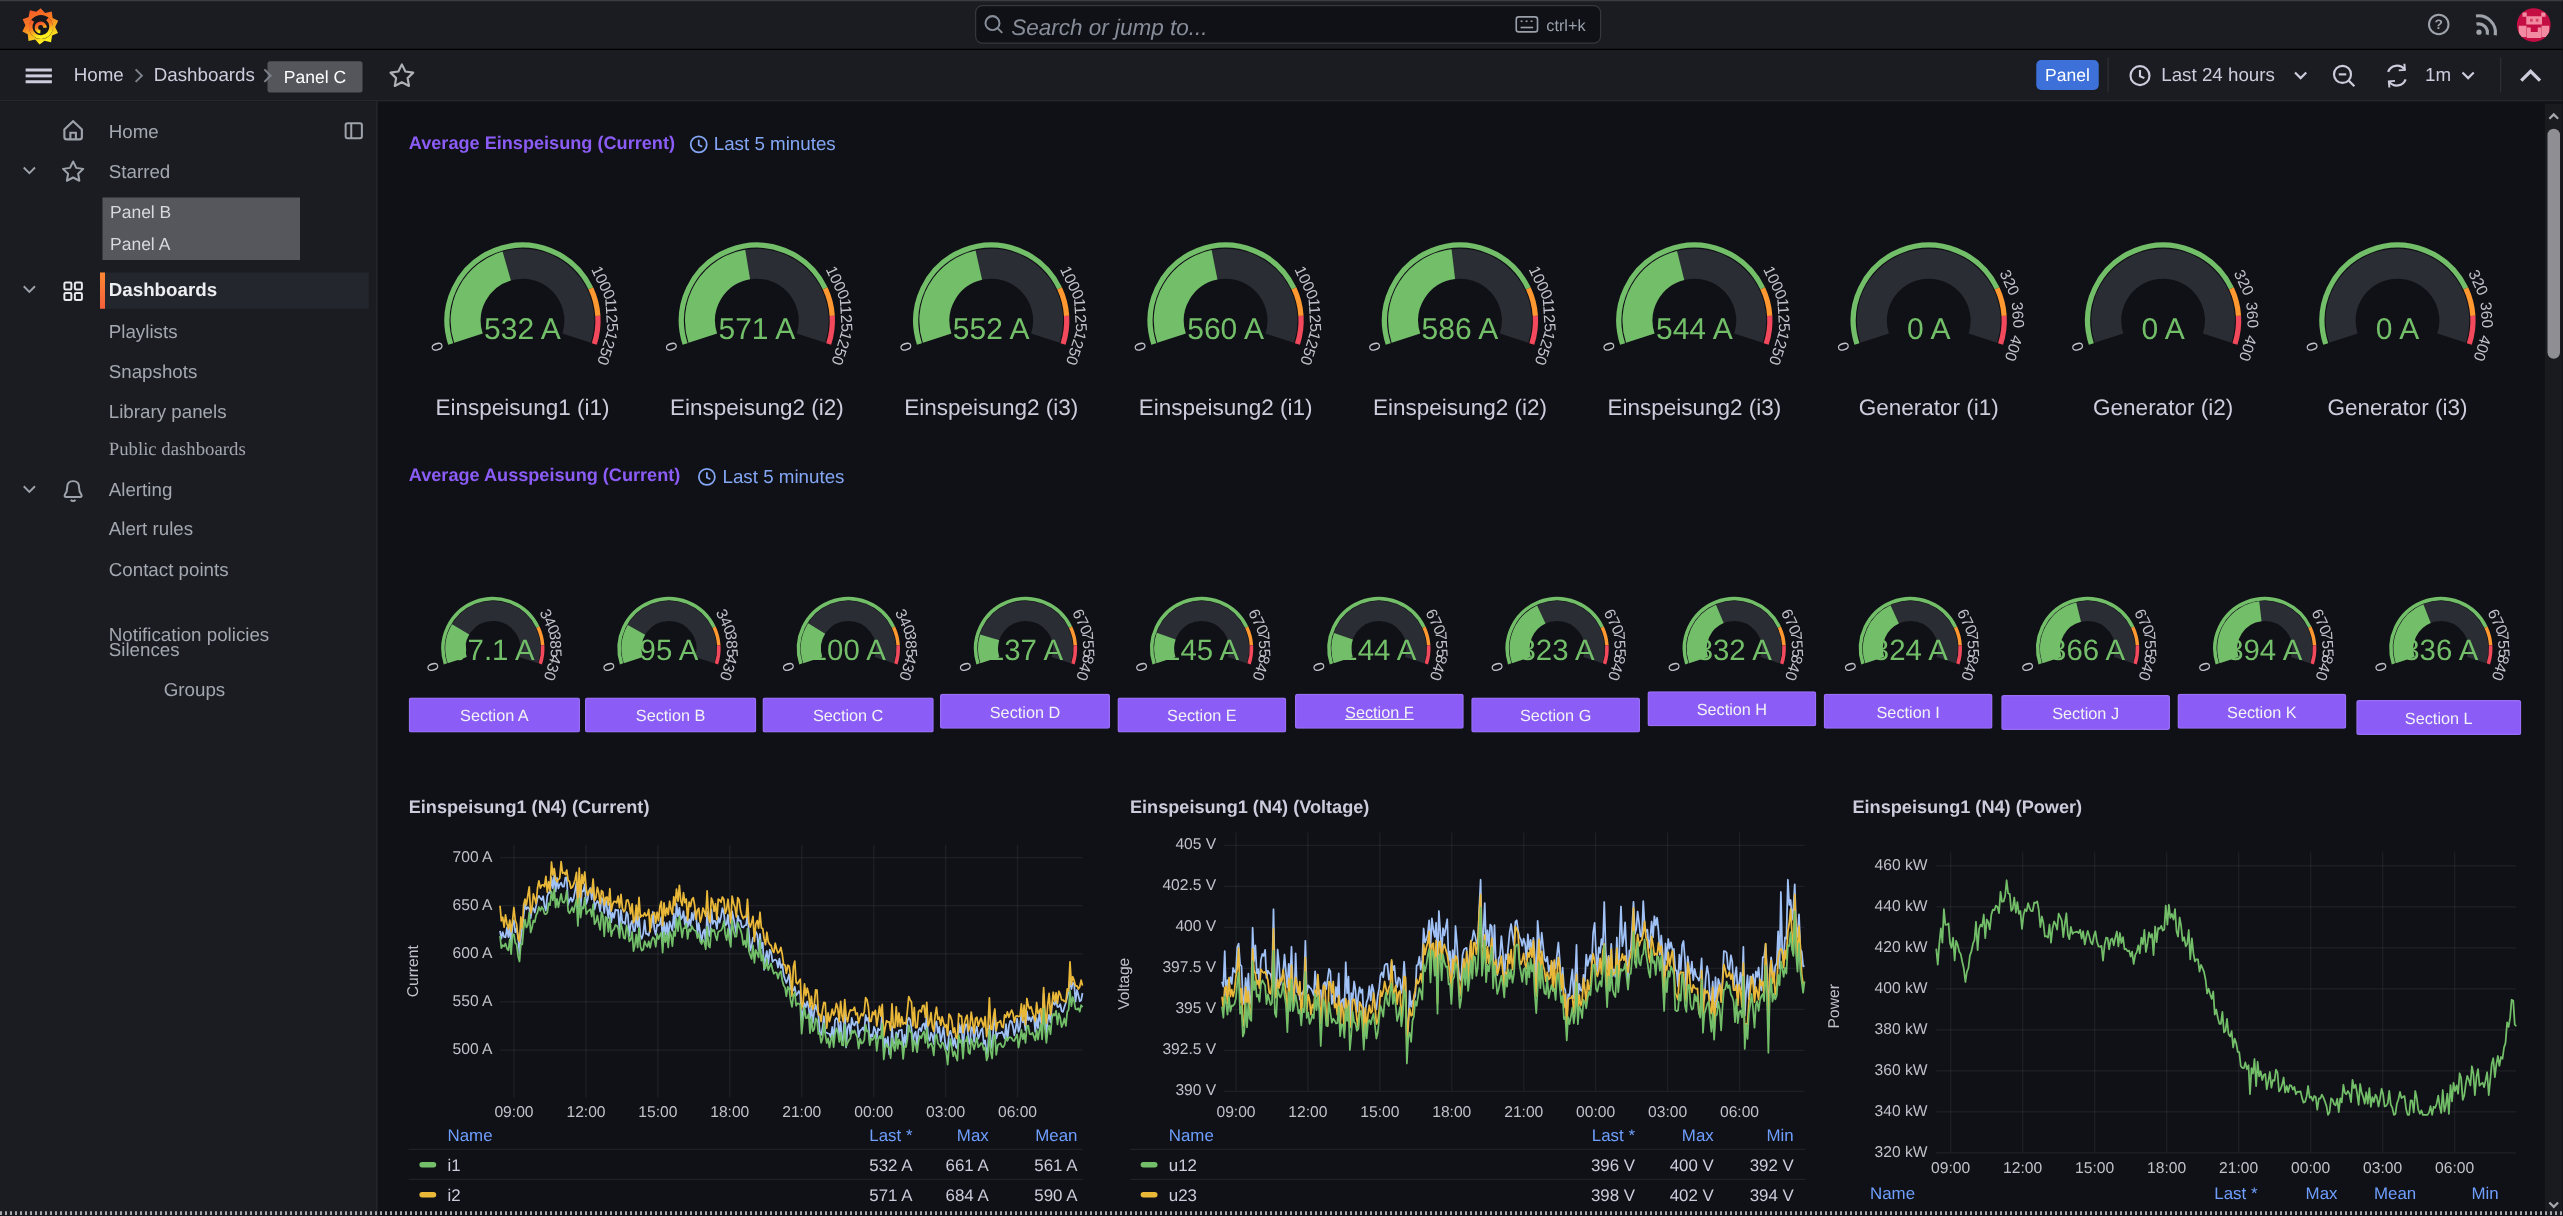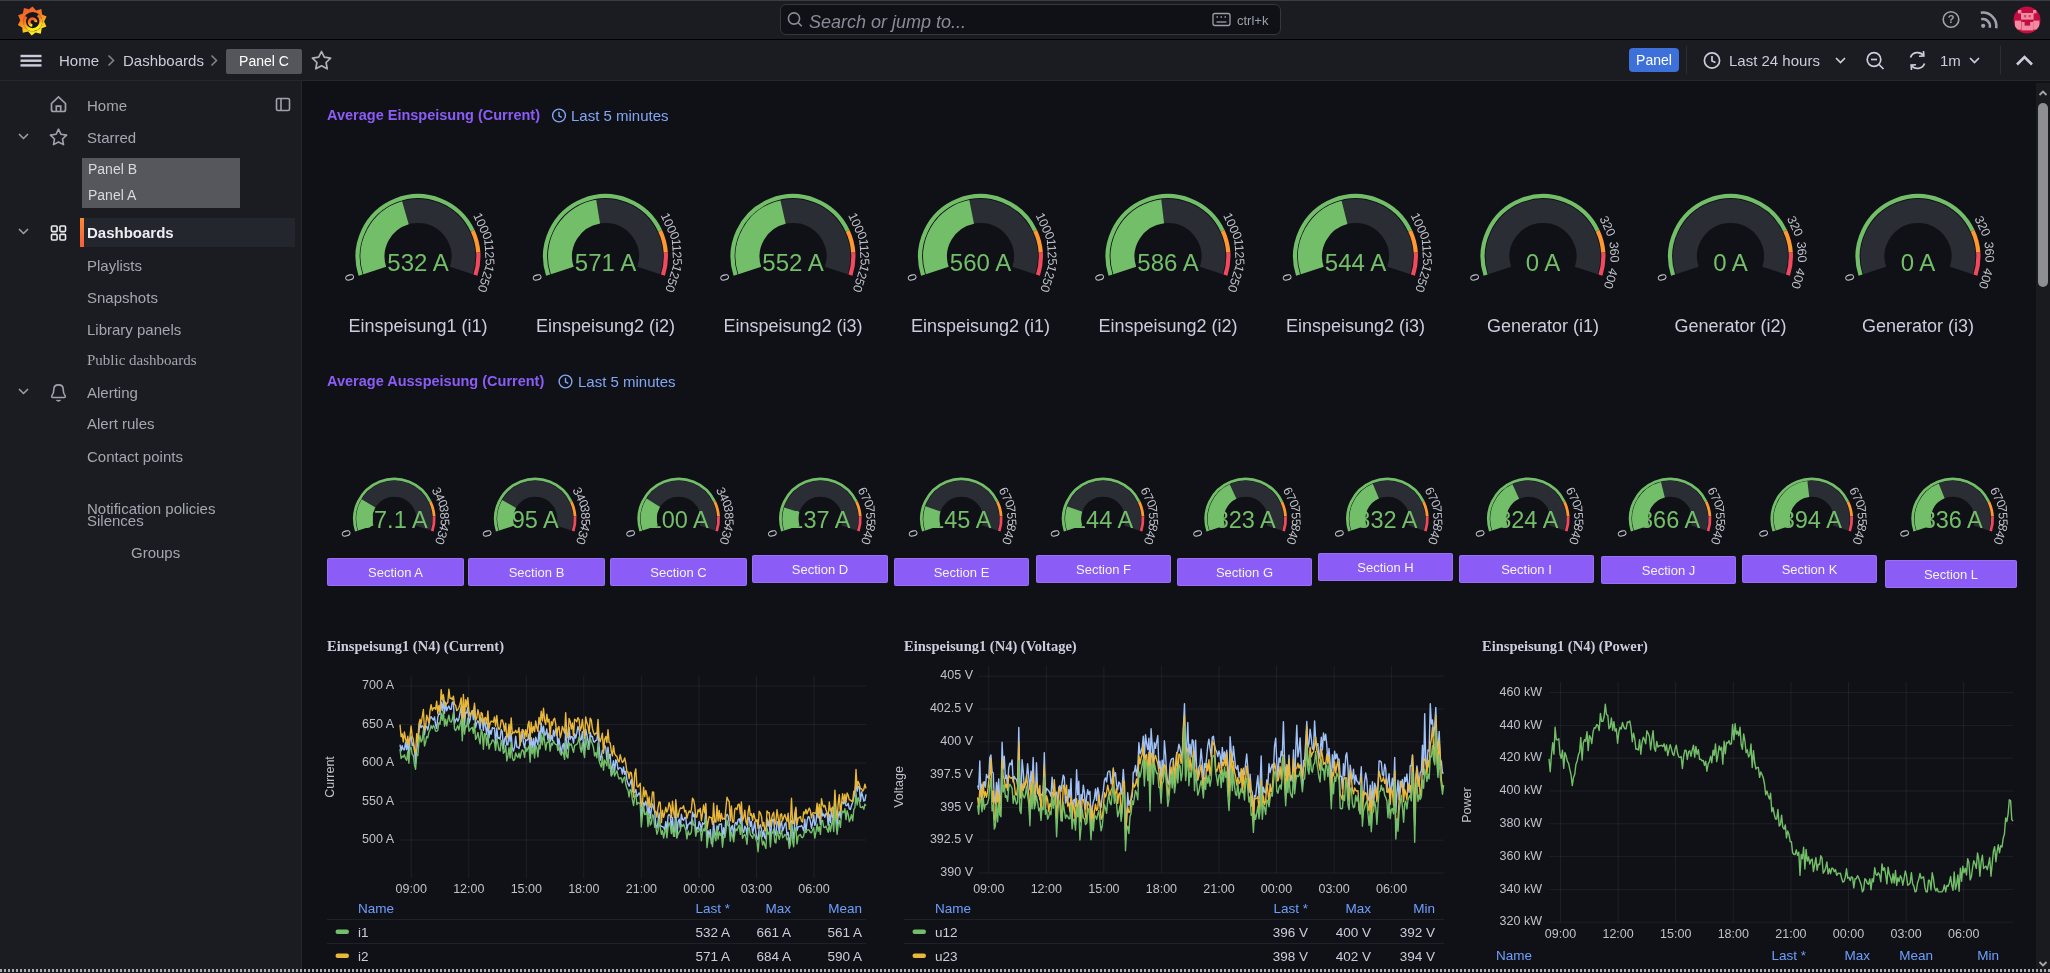--- a/index.html
+++ b/index.html
@@ -13,38 +13,38 @@
   #sidebar { position:absolute; left:0; top:81px; width:302px; height:892px; background:#1a1c21;
     border-right:1px solid #25272e; }
   #searchbox { position:absolute; left:780px; top:4px; width:501px; height:31px;
     background:#0f1117; border:1px solid #34373e; border-radius:6px; }
   .menu-item { position:absolute; left:87px; font-size:15px; color:#a3a7b0; white-space:nowrap; }
   .crumb { position:absolute; top:52px; font-size:15px; color:#ccccdc; }
   .seg-btn { position:absolute; height:28px; background:#8b5cf6; border:1px solid rgba(255,255,255,0.12); border-radius:2px;
     color:#f2f3f5; font-size:13px; text-align:center; line-height:28px; }
   .row-title { position:absolute; font-size:14.5px; font-weight:700; color:#8b5cf6; white-space:nowrap;}
   .row-link { position:absolute; font-size:15px; color:#83a6f5; white-space:nowrap; }
-  .panel-title { position:absolute; font-size:14.5px; font-weight:700; color:#ccccdc; white-space:nowrap;font-family:Liberation Serif, serif;}
+  .panel-title { position:absolute; font-size:14.5px; font-weight:700; color:#ccccdc; white-space:nowrap;}
   .legend-sep { position:absolute; height:1px; background:rgba(204,204,220,0.09); }
   text { font-family:"Liberation Sans", sans-serif; }
 </style>
 </head>
 <body>
 <div id="topbar"></div>
 <div id="crumbbar"></div>
 <div id="sidebar"></div>
 <div style="position:absolute;left:0;top:0;width:2050px;height:1px;background:#3a3c42;"></div>
 
 <div id="searchbox"></div>
 <div class="abs" style="left:809px;top:12px;font-size:18px;color:#878d98;font-style:italic;">Search or jump to...</div>
 <div class="abs" style="left:1237px;top:13px;font-size:13px;color:#9aa0aa;">ctrl+k</div>
 
 <div class="crumb" style="left:59px;">Home</div>
 <div class="crumb" style="left:123px;">Dashboards</div>
-<div class="abs" style="left:226px;top:49px;width:76px;height:25px;background:#54565c;border-radius:2px;
+<div class="abs" style="left:214px;top:49px;width:76px;height:25px;background:#54565c;border-radius:2px;
   color:#fff;font-size:14px;text-align:center;line-height:25px;">Panel C</div>
 
 <div class="abs" style="left:1629px;top:48px;width:50px;height:24px;background:#3d71d9;border-radius:4px;
   color:#fff;font-size:14px;font-weight:500;text-align:center;line-height:24px;">Panel</div>
 <div class="abs" style="left:1686px;top:46px;width:1px;height:28px;background:#2c2e35;"></div>
 <div class="abs" style="left:1729px;top:52px;font-size:15px;font-weight:500;color:#ccccdc;">Last 24 hours</div>
 <div class="abs" style="left:1940px;top:52px;font-size:15px;font-weight:500;color:#ccccdc;">1m</div>
 <div class="abs" style="left:2000px;top:46px;width:1px;height:28px;background:#2c2e35;"></div>
 
 <div class="menu-item" style="top:97px;">Home</div>
@@ -69,21 +69,21 @@
 <div class="row-title" style="left:327px;top:107px;">Average Einspeisung (Current)</div>
 <div class="row-link" style="left:571px;top:107px;">Last 5 minutes</div>
 <div class="row-title" style="left:327px;top:373px;">Average Ausspeisung (Current)</div>
 <div class="row-link" style="left:578px;top:373px;">Last 5 minutes</div>
 
 <div class="seg-btn" style="left:327px;top:558px;width:137px;">Section A</div>
 <div class="seg-btn" style="left:468px;top:558px;width:137px;">Section B</div>
 <div class="seg-btn" style="left:610px;top:558px;width:137px;">Section C</div>
 <div class="seg-btn" style="left:752px;top:555px;width:136px;">Section D</div>
 <div class="seg-btn" style="left:894px;top:558px;width:135px;">Section E</div>
-<div class="seg-btn" style="left:1036px;top:555px;width:135px;">Section F</div>
+<div class="seg-btn" style="left:1036px;top:555px;width:135px;text-decoration:underline;">Section F</div>
 <div class="seg-btn" style="left:1177px;top:558px;width:135px;">Section G</div>
 <div class="seg-btn" style="left:1318px;top:553px;width:135px;">Section H</div>
 <div class="seg-btn" style="left:1459px;top:555px;width:135px;">Section I</div>
 <div class="seg-btn" style="left:1601px;top:556px;width:135px;">Section J</div>
 <div class="seg-btn" style="left:1742px;top:555px;width:135px;">Section K</div>
 <div class="seg-btn" style="left:1885px;top:560px;width:132px;">Section L</div>
 
 <div class="panel-title" style="left:327px;top:638px;">Einspeisung1 (N4) (Current)</div>
 <div class="panel-title" style="left:904px;top:638px;">Einspeisung1 (N4) (Voltage)</div>
 <div class="panel-title" style="left:1482px;top:638px;">Einspeisung1 (N4) (Power)</div>

